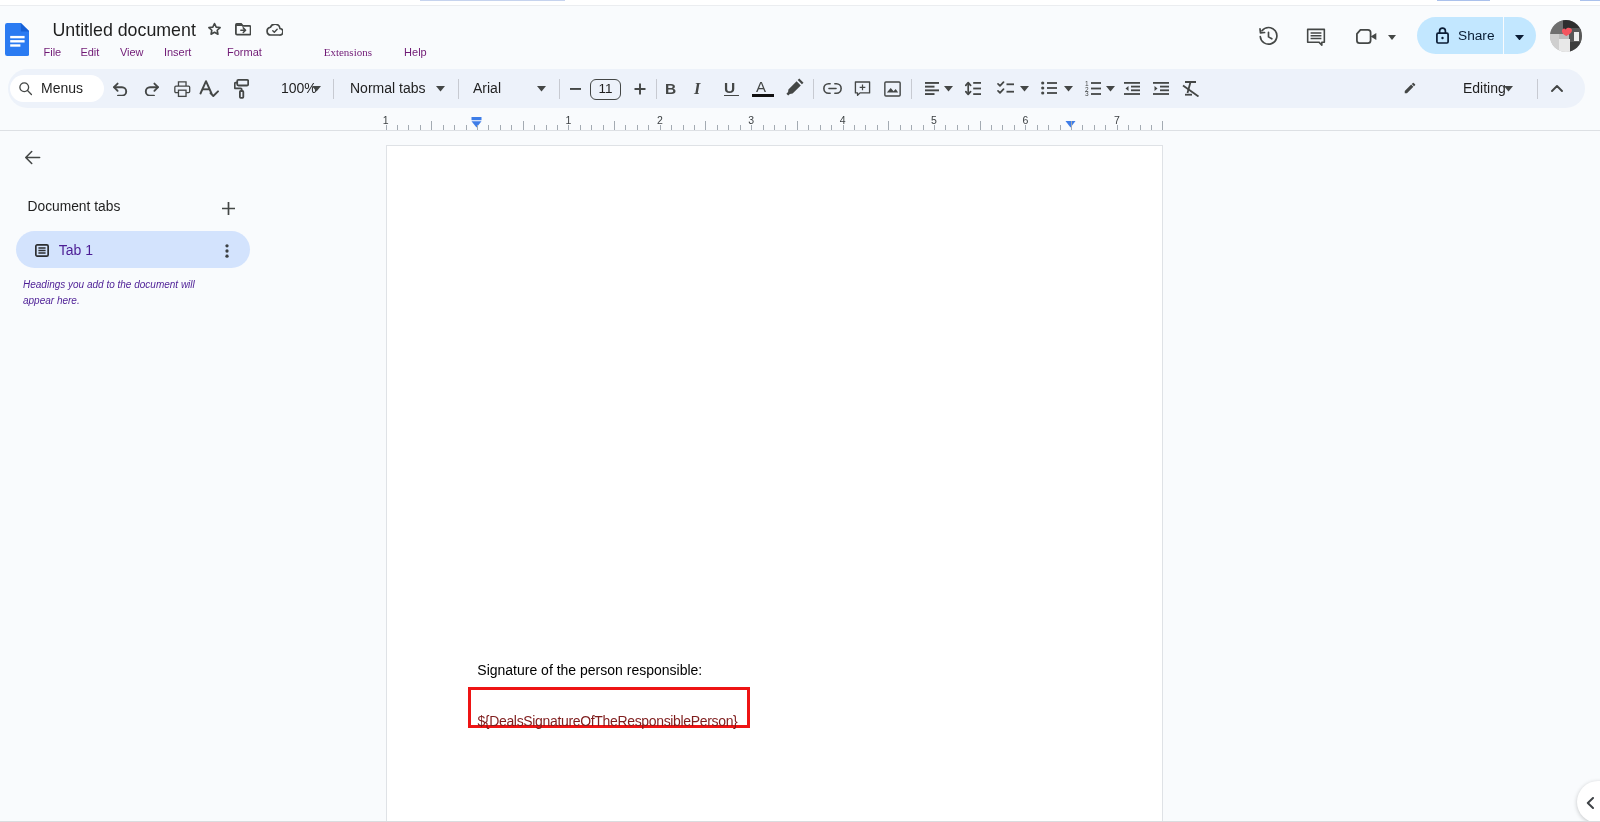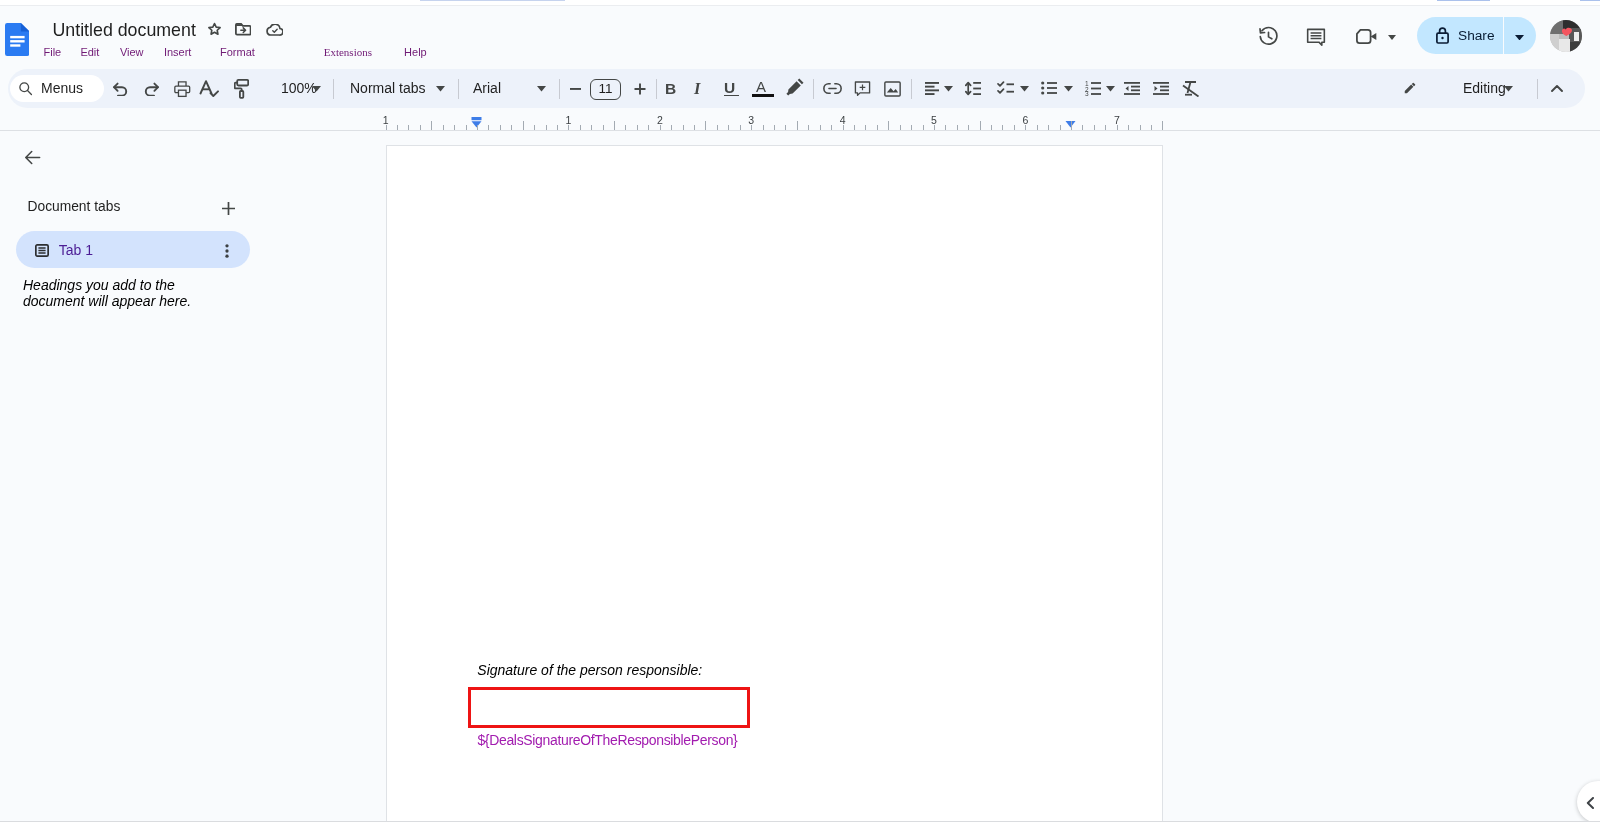--- a/index.html
+++ b/index.html
@@ -40,21 +40,21 @@
   </svg>
 <svg class="abs ic" style="left:265.5px;top:24px" width="17.5" height="12" viewBox="0 0 24 17" fill="none" stroke="currentColor" stroke-width="2.4">
     <path d="M6.5 15.6 a5.5 5.5 0 0 1-.6-10.95 A7 7 0 0 1 19.4 6.4 a4.6 4.6 0 0 1-.9 9.2 Z"></path>
     <path d="M9.2 9.4 l2.2 2.2 L15.4 7.4" stroke-width="2" stroke-linecap="round" stroke-linejoin="round"></path>
   </svg>
 
 <div class="menuitem" style="left:43.5px;">File</div>
 <div class="menuitem" style="left:80.4px;">Edit</div>
 <div class="menuitem" style="left:119.9px;">View</div>
 <div class="menuitem" style="left:163.9px;">Insert</div>
-<div class="menuitem" style="left:220px;">Format</div>
+<div class="menuitem" style="left:227px;">Format</div>
 <div class="menuitem" style="left:274.4px;margin-top:22px;">Tools</div>
 <div class="menuitem" style="left:323.7px;font-family:Liberation Serif, serif;">Extensions</div>
 <div class="menuitem" style="left:404.1px;">Help</div>
 
 <svg class="abs ic" style="left:1258px;top:26px" width="21" height="21" viewBox="0 0 24 24" fill="none" stroke="currentColor" stroke-width="1.9">
     <path d="M4.5 5.5 A9.5 9.5 0 1 1 2.6 12" stroke-linecap="round"></path>
     <path d="M2.3 3.2 L2.8 7.9 L7.5 7.4" stroke-linecap="round" stroke-linejoin="round"></path>
     <path d="M12 7.2 V12.4 L15.8 14.6" stroke-linecap="round"></path>
   </svg>
 <svg class="abs ic" style="left:1306px;top:27px" width="20" height="20" viewBox="0 0 24 24" fill="none" stroke="currentColor" stroke-width="1.9">
@@ -283,23 +283,23 @@
 <svg class="abs" style="left:470.5px;top:116.5px" width="11" height="11" viewBox="0 0 11 11">
     <rect x="0.5" y="0" width="10" height="3.2" fill="#3e7de8"></rect>
     <path d="M0.5 4.2 H10.5 L5.5 10.5 Z" fill="#3e7de8"></path>
   </svg>
 <svg class="abs" style="left:1064.5px;top:120.5px" width="11" height="7" viewBox="0 0 11 7">
     <path d="M0.5 0 H10.5 L5.5 6.5 Z" fill="#3e7de8"></path>
   </svg>
 
 <div class="abs" style="left:385.5px;top:144.5px;width:777px;height:678px;background:#ffffff;border:1px solid #dfe2e6;border-bottom:none;"></div>
 
-<div class="abs" style="left:477.3px;top:660px;height:21px;line-height:21px;font-size:14px;color:#000;font-style:italic;">Signature of the person responsible:</div>
+<div class="abs" style="left:477.3px;top:660px;height:21px;line-height:21px;font-size:14px;color:#000;">Signature of the person responsible:</div>
 <div class="abs" style="left:468px;top:686.6px;width:281.5px;height:41.3px;border:3.6px solid #ee1414;"></div>
-<div class="abs" style="left:477.4px;top:730px;height:21px;line-height:21px;font-size:14px;letter-spacing:-0.336px;color:#a21caf;">${DealsSignatureOfTheResponsiblePerson}</div>
+<div class="abs" style="left:477.4px;top:711px;height:21px;line-height:21px;font-size:14px;letter-spacing:-0.336px;color:#7f1d1d;">${DealsSignatureOfTheResponsiblePerson}</div>
 
 <svg class="abs ic" style="left:23px;top:148px" width="19" height="19" viewBox="0 0 24 24" fill="none" stroke="#444746" stroke-width="2">
     <path d="M21 12 H4 M11 4.5 L3.5 12 L11 19.5" stroke-linecap="round" stroke-linejoin="round"></path>
   </svg>
 <div class="abs" style="left:27.5px;top:197.5px;height:17px;line-height:17px;font-size:13.8px;font-weight:500;color:#1f1f1f;">Document tabs</div>
 <svg class="abs ic" style="left:220.5px;top:200.5px" width="15" height="15" viewBox="0 0 15 15" fill="none" stroke="#444746" stroke-width="1.7">
     <path d="M7.5 1 V14 M1 7.5 H14"></path>
   </svg>
 
 <div class="abs" style="left:16px;top:230.5px;width:234px;height:37px;border-radius:18.5px;background:#d3e3fd;"></div>
@@ -307,21 +307,21 @@
     <rect x="0.85" y="0.85" width="12.3" height="11.3" rx="1.4"></rect>
     <path d="M3.4 4 h7.2 M3.4 6.5 h7.2 M3.4 9 h7.2" stroke-width="1.4"></path>
   </svg>
 <div class="abs" style="left:58.8px;top:242px;height:16px;line-height:16px;font-size:14px;color:#4c1d95;">Tab 1</div>
 <svg class="abs" style="left:224.6px;top:243.8px" width="4" height="14" viewBox="0 0 4 14" fill="#3c4043">
     <circle cx="2" cy="1.8" r="1.65"></circle>
     <circle cx="2" cy="7" r="1.65"></circle>
     <circle cx="2" cy="12.2" r="1.65"></circle>
   </svg>
 
-<div class="abs" style="left:23px;top:277px;width:200px;font-size:14px;font-style:italic;color:#000000;line-height:16.3px;">Headings you add to the document will appear here.</div>
+<div class="abs" style="left:23px;top:277px;width:200px;font-size:10px;font-style:italic;color:#4c1d95;line-height:16.3px;">Headings you add to the document will appear here.</div>
 
 <div class="abs" style="left:1576.5px;top:781px;width:42px;height:42px;border-radius:50%;background:#ffffff;box-shadow:0 1px 4px rgba(0,0,0,0.22);"></div>
 <svg class="abs" style="left:1586px;top:796.5px" width="8" height="12" viewBox="0 0 8 12" fill="none" stroke="#3f4347" stroke-width="2">
     <path d="M7 1 L1.8 6 L7 11" stroke-linecap="round" stroke-linejoin="round"></path>
   </svg>
 
 <div class="abs" style="left:0;top:820.5px;width:1600px;height:1.5px;background:#dadcdf;"></div>
 
 <div class="abs" style="left: 385.5px; top: 124.5px; width: 1px; height: 5px; background: rgb(163, 170, 178);"></div>
 <div class="abs" style="left: 396.9px; top: 125px; width: 1px; height: 4.5px; background: rgb(163, 170, 178);"></div>

